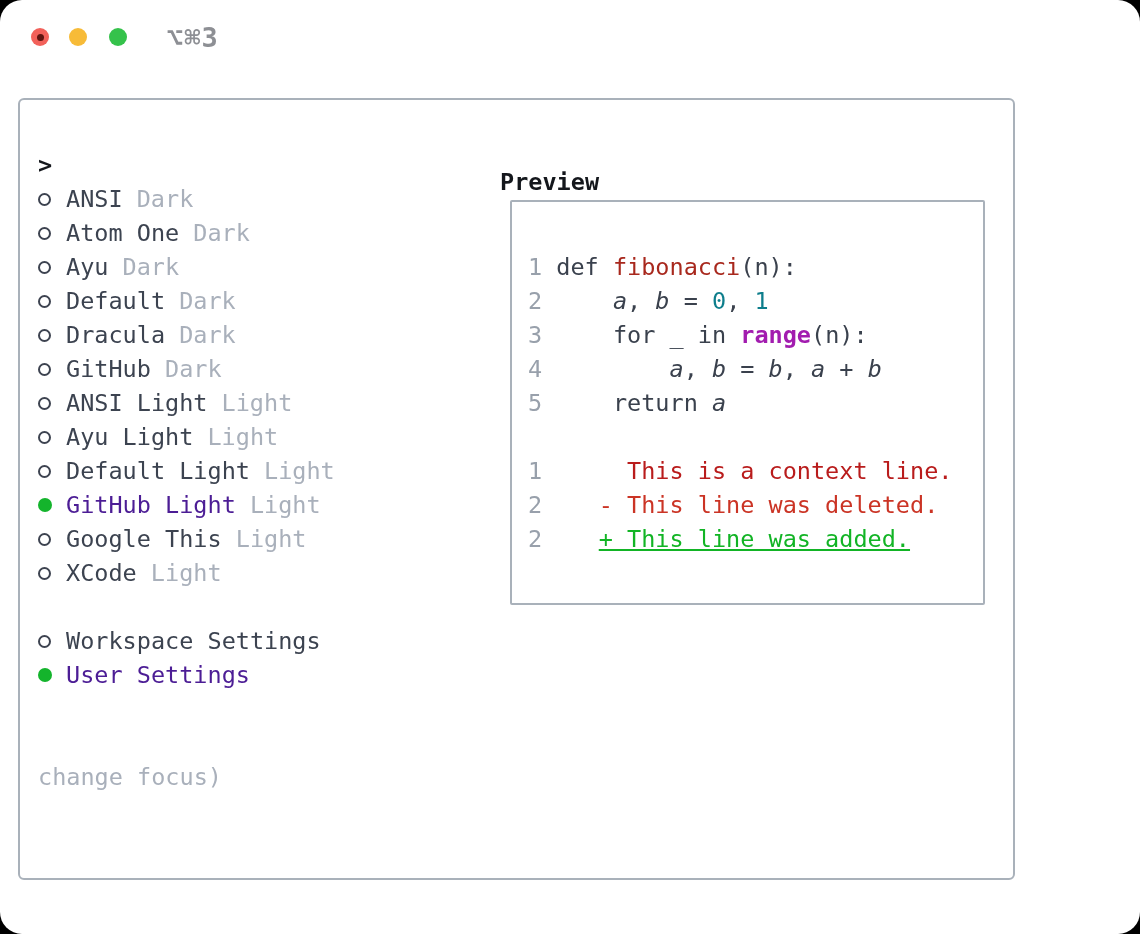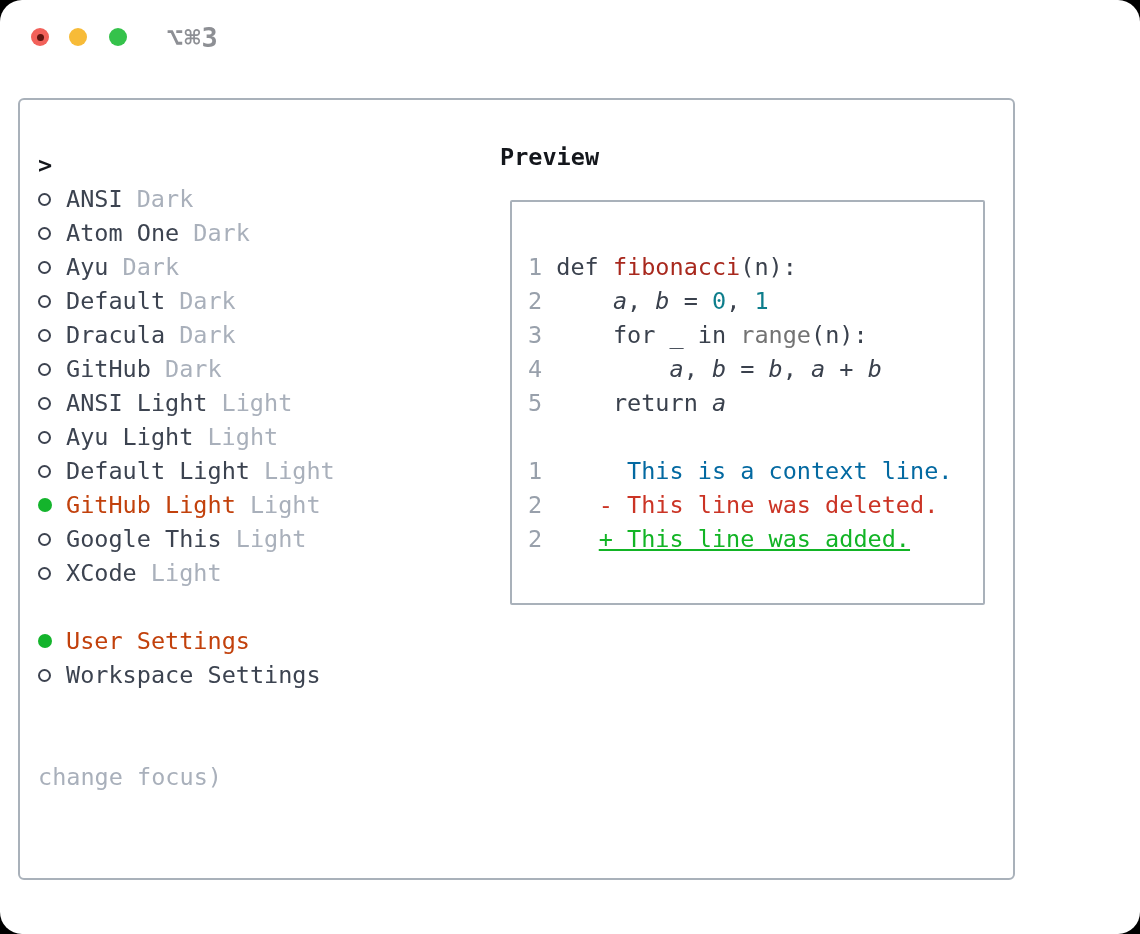--- a/index.html
+++ b/index.html
@@ -37,46 +37,46 @@
 
   
   .rowblock { position:absolute; left:18px; }
   .row { display:flex; align-items:center; height:34px; font-size:23.5px; color:#3c4350; }
   .marker-cell { width:28px; height:34px; display:flex; align-items:center; flex:none; }
   .radio {
     width:13px; height:13px; border-radius:50%;
     border:2px solid #3d4350; background:transparent;
   }
   .row.selected .radio { width:14px; height:14px; border:none; background:#14b42c; }
-  .row.selected .t-name { color:#c2410c;text-align:center; }
+  .row.selected .t-name { color:#4c1d95;text-align:center; }
   .t-tag { color:#a9b0bb; margin-left:0.6em; }
   .hdr { font-weight:700; color:#14171c; }
   .hdr-marker { font-weight:700; color:#14171c; font-size:23.5px; }
   .subhdr { color:#14171c; }
   .hint { color:#a9b0bb; }
 
   
   .preview-title {
-    position:absolute; left:480px; top:40px; height:34px; line-height:34px;
+    position:absolute; left:480px; top:65px; height:34px; line-height:34px;
     font-size:23.5px; font-weight:700; color:#14171c;
   }
   .preview-box {
     position:absolute; left:490px; top:100px; width:475px; height:405px;
     border:2px solid #a9b1ba; border-radius:2px; background:#fff;
   }
   .code-lines { position:absolute; left:16px; top:48px; }
   .code-line { height:34px; line-height:34px; font-size:23.5px; white-space:pre; }
 
   .seg-num   { color:#98a0ab; }
   .seg-plain { color:#3a414d; }
   .seg-fn    { color:#a8281d; }
   .seg-lit   { color:#0e7e8c; }
-  .seg-call  { color:#737373; }
+  .seg-call  { color:#a21caf;font-weight:bold; }
   .seg-var   { color:#3a414d; font-style:italic; }
-  .seg-ctx   { color:#0369a1; }
+  .seg-ctx   { color:#b91c1c; }
   .seg-del   { color:#cb3425; }
   .seg-add   { color:#12b425;text-decoration:underline; }
 </style>
 </head>
 <body>
 
 <div class="window">
 
   <div class="titlebar">
     <div class="light red">
@@ -178,31 +178,31 @@
               <span class="radio"></span>
             </span>
             <span class="t-name">XCode</span>
             <span class="t-tag">Light</span>
           </div>
         </div>
     </div>
 
     <div class="rowblock" style="top:524px;">
       <div id="apply-items">
+          <div class="row">
+            <span class="marker-cell">
+              <span class="radio"></span>
+            </span>
+            <span class="t-name">Workspace Settings</span>
+          </div>
           <div class="row selected">
             <span class="marker-cell">
               <span class="radio"></span>
             </span>
             <span class="t-name">User Settings</span>
-          </div>
-          <div class="row">
-            <span class="marker-cell">
-              <span class="radio"></span>
-            </span>
-            <span class="t-name">Workspace Settings</span>
           </div>
         </div>
     </div>
 
     <div class="rowblock mono hint" style="top:660px;" id="hint-block"><div>change focus)</div></div>
 
     <div class="preview-title">Preview</div>
     <div class="preview-box">
       <div class="code-lines" id="code-lines">
           <div class="code-line"><span class="seg-num">1 </span><span class="seg-plain">def </span><span class="seg-fn">fibonacci</span><span class="seg-plain">(n):</span></div>

